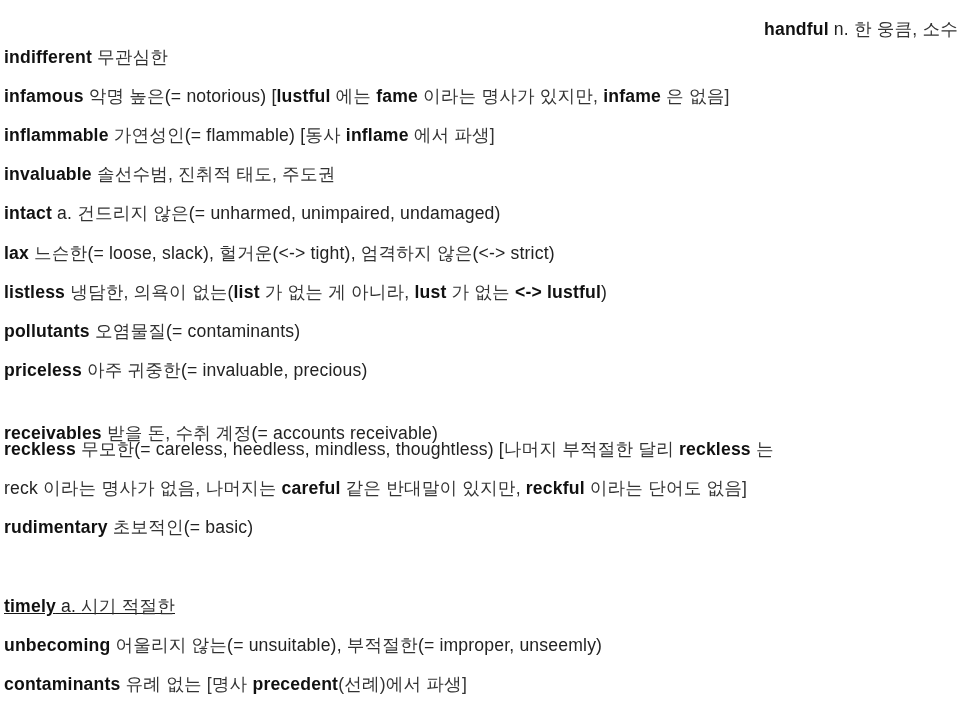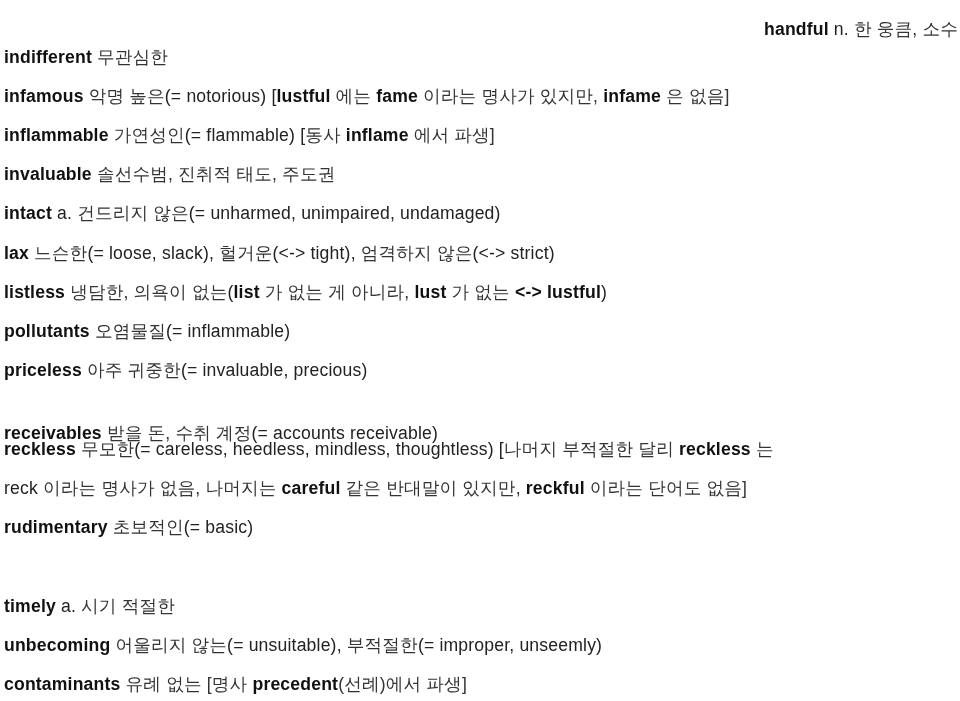--- a/index.html
+++ b/index.html
@@ -55,22 +55,22 @@
 
 <div id="vocab-sheet">
     <div class="entry-line" style="top: 14px; text-align: right;"><span class="seg b">handful</span><span class="seg n"> n. </span><span class="seg ko">한 웅큼, 소수</span></div>
     <div class="entry-line" style="top: 42px;"><span class="seg b">indifferent</span><span class="seg ko">  무관심한</span></div>
     <div class="entry-line" style="top: 81px;"><span class="seg b">infamous</span><span class="seg ko">  악명 높은</span><span class="seg n">(= notorious) [</span><span class="seg b">lustful</span><span class="seg ko"> 에는 </span><span class="seg b">fame</span><span class="seg ko"> 이라는 명사가 있지만, </span><span class="seg b">infame</span><span class="seg ko"> 은 없음]</span></div>
     <div class="entry-line" style="top: 120px;"><span class="seg b">inflammable</span><span class="seg ko">  가연성인</span><span class="seg n">(= flammable) [</span><span class="seg ko">동사 </span><span class="seg b">inflame</span><span class="seg ko"> 에서 파생]</span></div>
     <div class="entry-line" style="top: 159px;"><span class="seg b">invaluable</span><span class="seg ko">  솔선수범, 진취적 태도, 주도권</span></div>
     <div class="entry-line" style="top: 198px;"><span class="seg b">intact</span><span class="seg n"> a. </span><span class="seg ko">건드리지 않은</span><span class="seg n">(= unharmed, unimpaired, undamaged)</span></div>
     <div class="entry-line" style="top: 238px;"><span class="seg b">lax</span><span class="seg ko">  느슨한</span><span class="seg n">(= loose, slack), </span><span class="seg ko">헐거운</span><span class="seg n">(&lt;-&gt; tight), </span><span class="seg ko">엄격하지 않은</span><span class="seg n">(&lt;-&gt; strict)</span></div>
     <div class="entry-line" style="top: 277px;"><span class="seg b">listless</span><span class="seg ko">  냉담한, 의욕이 없는</span><span class="seg n">(</span><span class="seg b">list</span><span class="seg ko"> 가 없는 게 아니라, </span><span class="seg b">lust</span><span class="seg ko"> 가 없는 </span><span class="seg b">&lt;-&gt; lustful</span><span class="seg n">)</span></div>
-    <div class="entry-line" style="top: 316px;"><span class="seg b">pollutants</span><span class="seg ko">  오염물질</span><span class="seg n">(= inflammable)</span></div>
+    <div class="entry-line" style="top: 316px;"><span class="seg b">pollutants</span><span class="seg ko">  오염물질</span><span class="seg n">(= contaminants)</span></div>
     <div class="entry-line" style="top: 355px;"><span class="seg b">priceless</span><span class="seg ko">  아주 귀중한</span><span class="seg n">(= invaluable, precious)</span></div>
     <div class="entry-line" style="top: 418px;"><span class="seg b">receivables</span><span class="seg ko">  받을 돈, 수취 계정</span><span class="seg n">(= accounts receivable)</span></div>
     <div class="entry-line" style="top: 434px;"><span class="seg b">reckless</span><span class="seg ko">  무모한</span><span class="seg n">(=  careless,  heedless,  mindless,  thoughtless)  [</span><span class="seg ko">나머지  부적절한  달리  </span><span class="seg b">reckless</span><span class="seg ko">  는</span></div>
     <div class="entry-line" style="top: 473px;"><span class="seg n">reck</span><span class="seg ko"> 이라는 명사가 없음, 나머지는 </span><span class="seg b">careful</span><span class="seg ko"> 같은 반대말이 있지만, </span><span class="seg b">reckful</span><span class="seg ko"> 이라는 단어도 없음]</span></div>
     <div class="entry-line" style="top: 512px;"><span class="seg b">rudimentary</span><span class="seg ko">  초보적인</span><span class="seg n">(= basic)</span></div>
-    <div class="entry-line" style="top: 591px;"><span class="seg b">timely</span><span class="seg n"> a. </span><span class="seg ko">시기 적절한</span></div>
+    <div class="entry-line" style="top: 591px; text-decoration: underline;"><span class="seg b">timely</span><span class="seg n"> a. </span><span class="seg ko">시기 적절한</span></div>
     <div class="entry-line" style="top: 630px;"><span class="seg b">unbecoming</span><span class="seg ko">  어울리지 않는</span><span class="seg n">(= unsuitable), </span><span class="seg ko">부적절한</span><span class="seg n">(= improper, unseemly)</span></div>
     <div class="entry-line" style="top: 669px;"><span class="seg b">contaminants</span><span class="seg ko">  유례 없는 [명사 </span><span class="seg b">precedent</span><span class="seg ko">(선례)에서 파생]</span></div>
   </div>
 
 </body></html>

